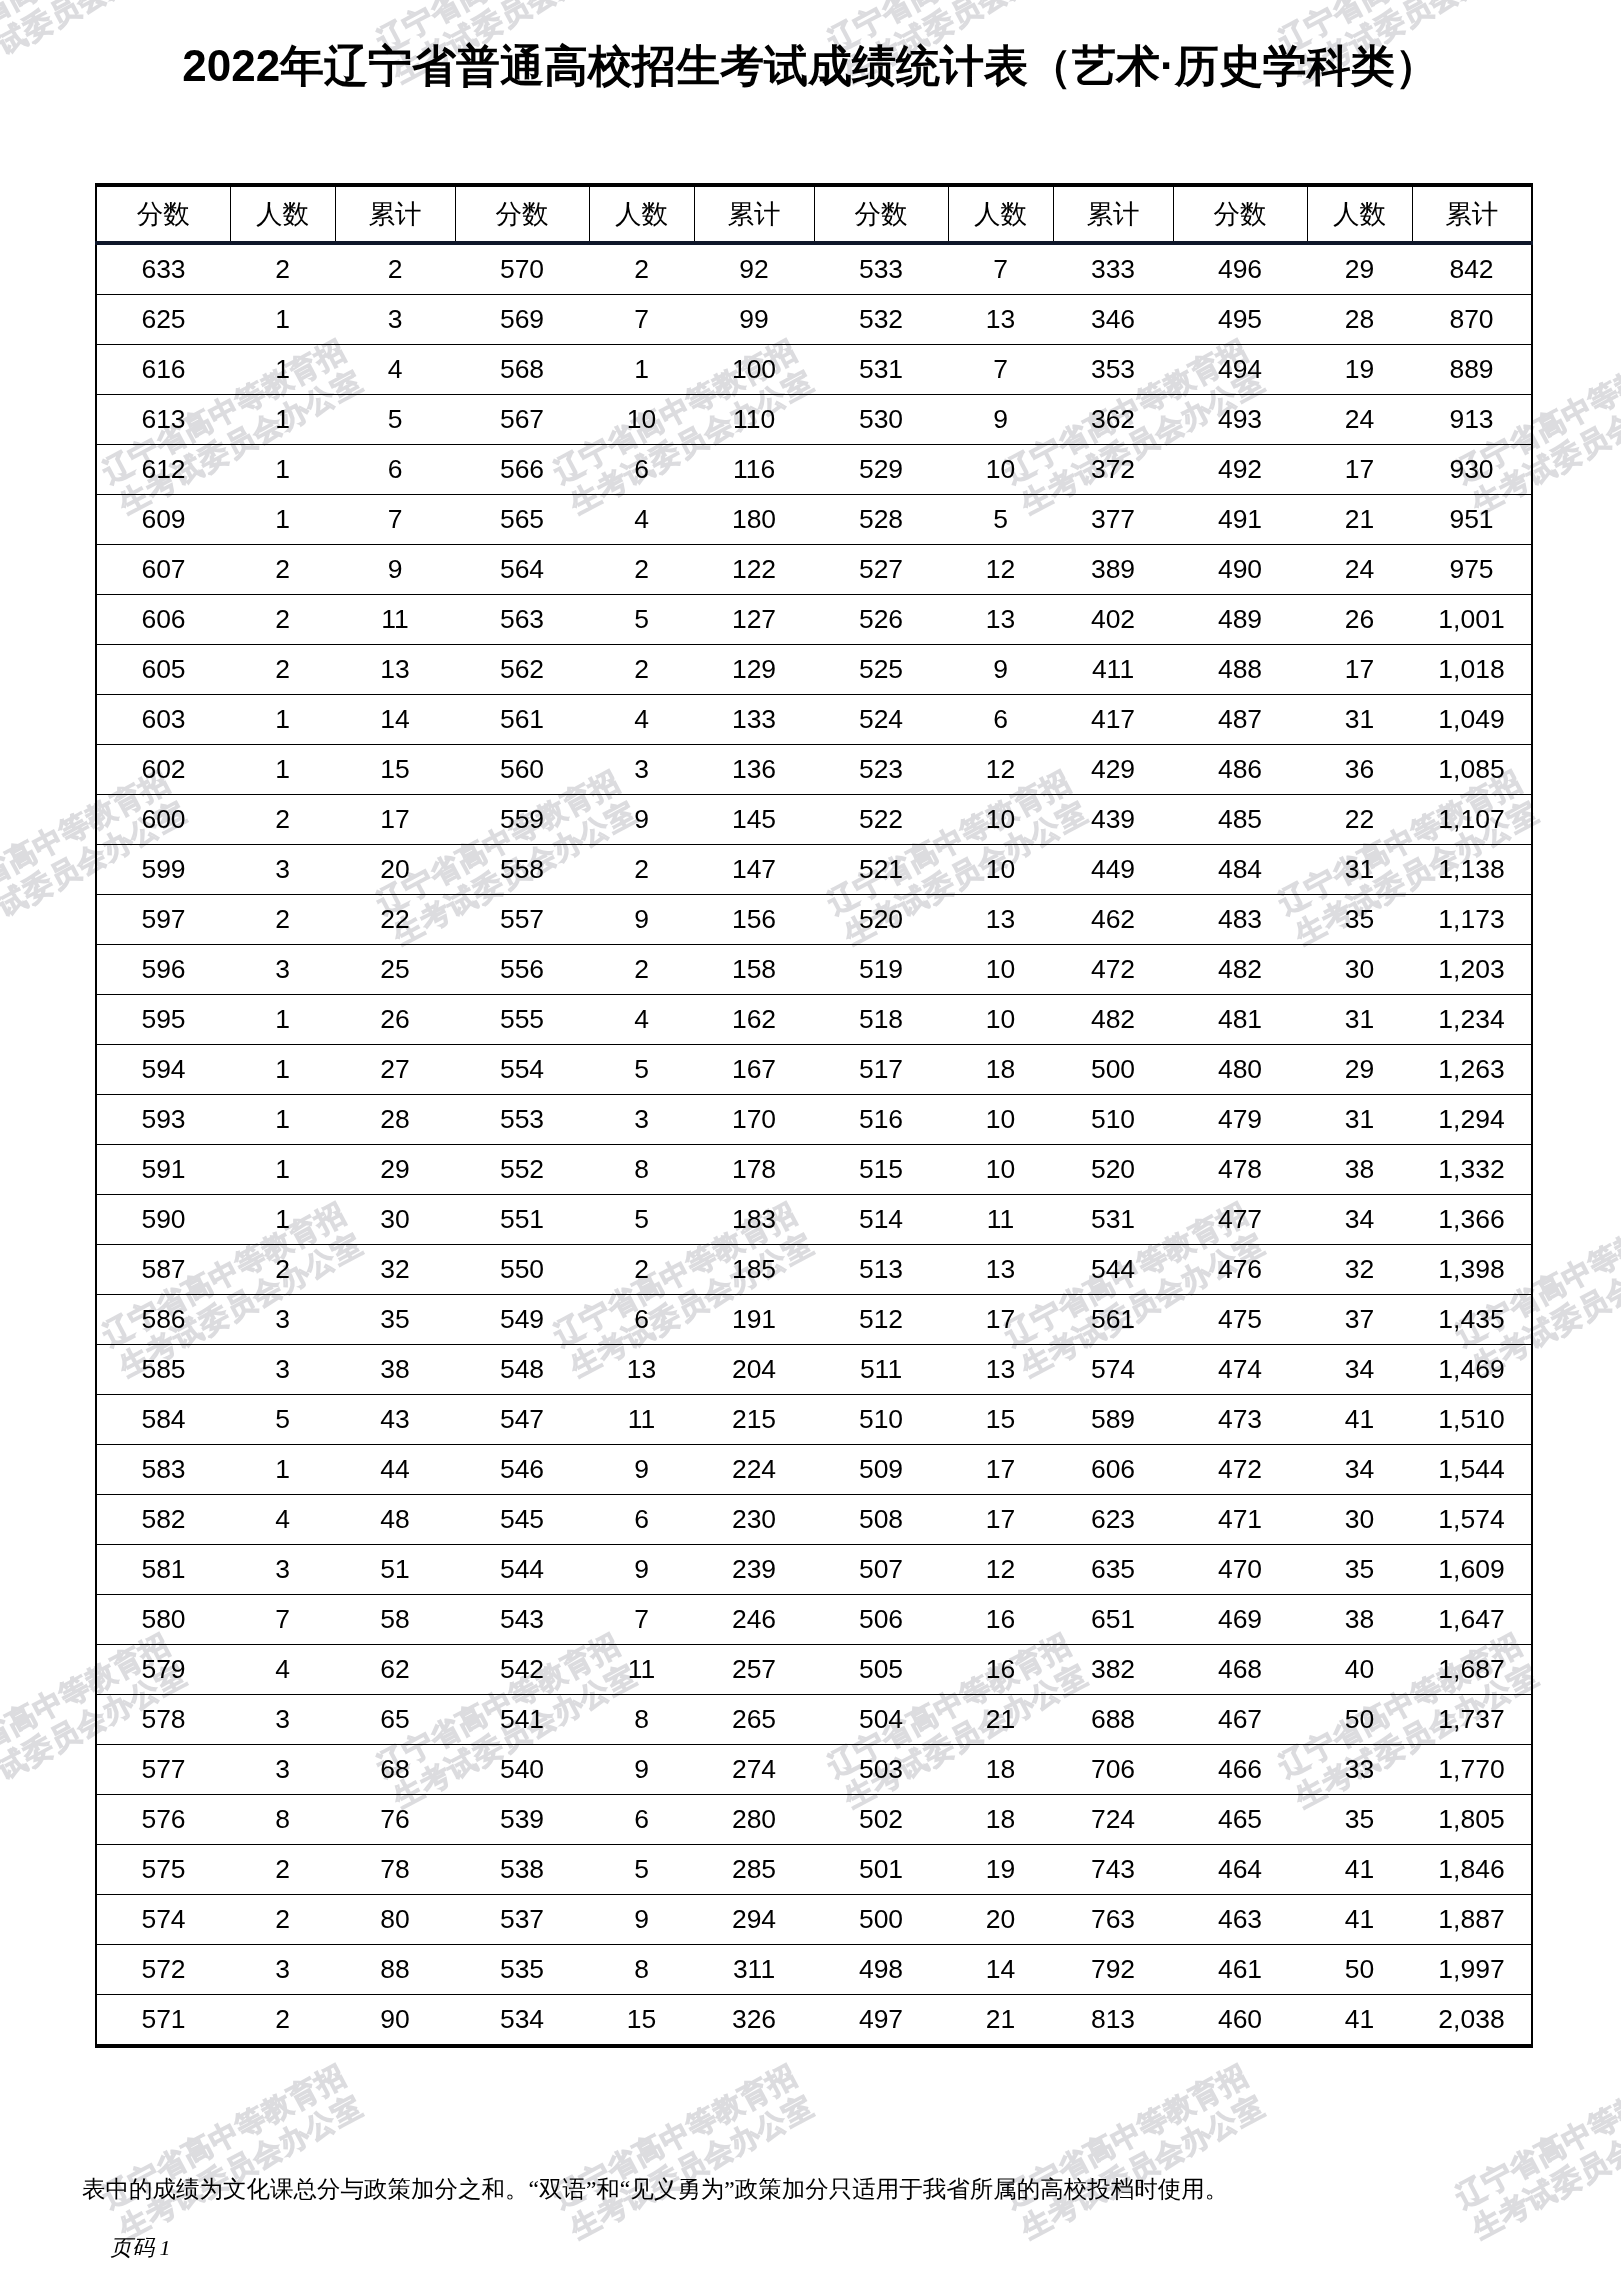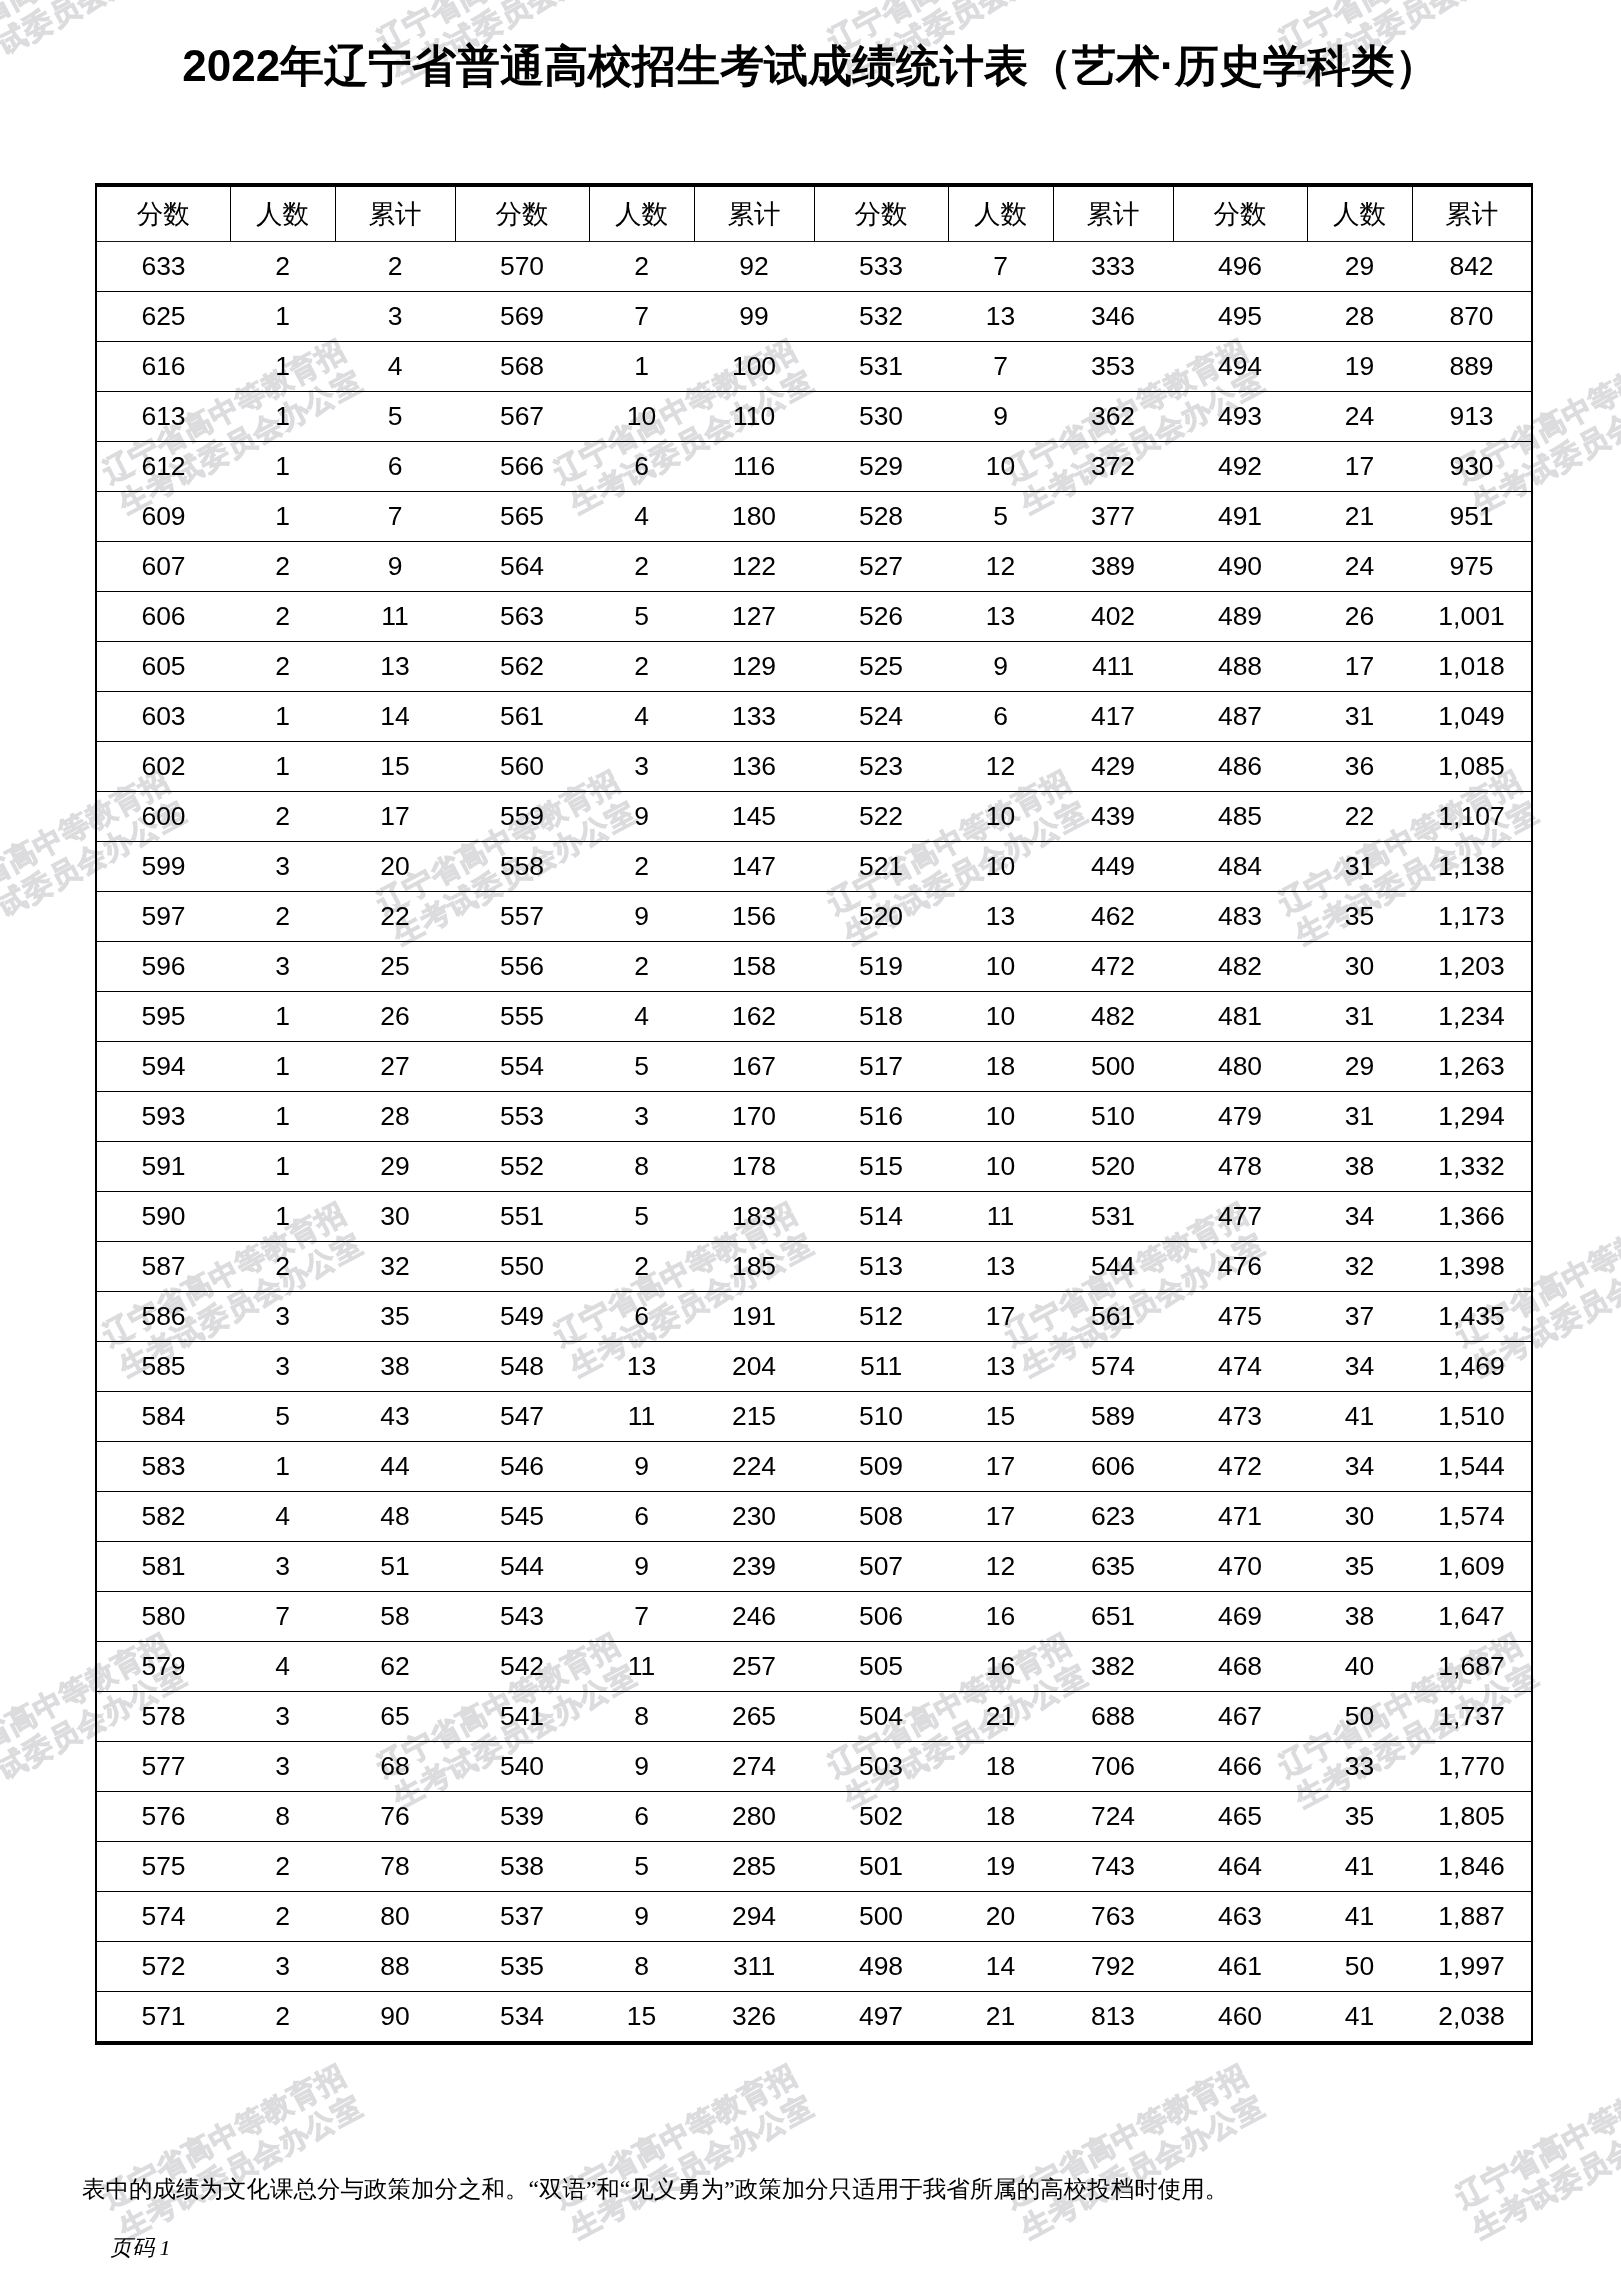--- a/index.html
+++ b/index.html
@@ -85,21 +85,21 @@
     border-right: 2px solid #000;
   }
 
   tr.hdr th {
     height: 54px;
     font-size: 26.5px;
     font-weight: 400;
     font-family: "Liberation Serif", "DejaVu Serif", serif;
     text-align: center;
     vertical-align: middle;
-    border-bottom: 1px solid #0f172a;
+    border-bottom: 4px solid #0f172a;
   }
 
   tr.data td {
     height: 49px;
     font-size: 26.5px;
     font-weight: 400;
     vertical-align: middle;
     border-top: 1px solid #000;
     border-bottom: 1px solid #000;
     border-left: none;

